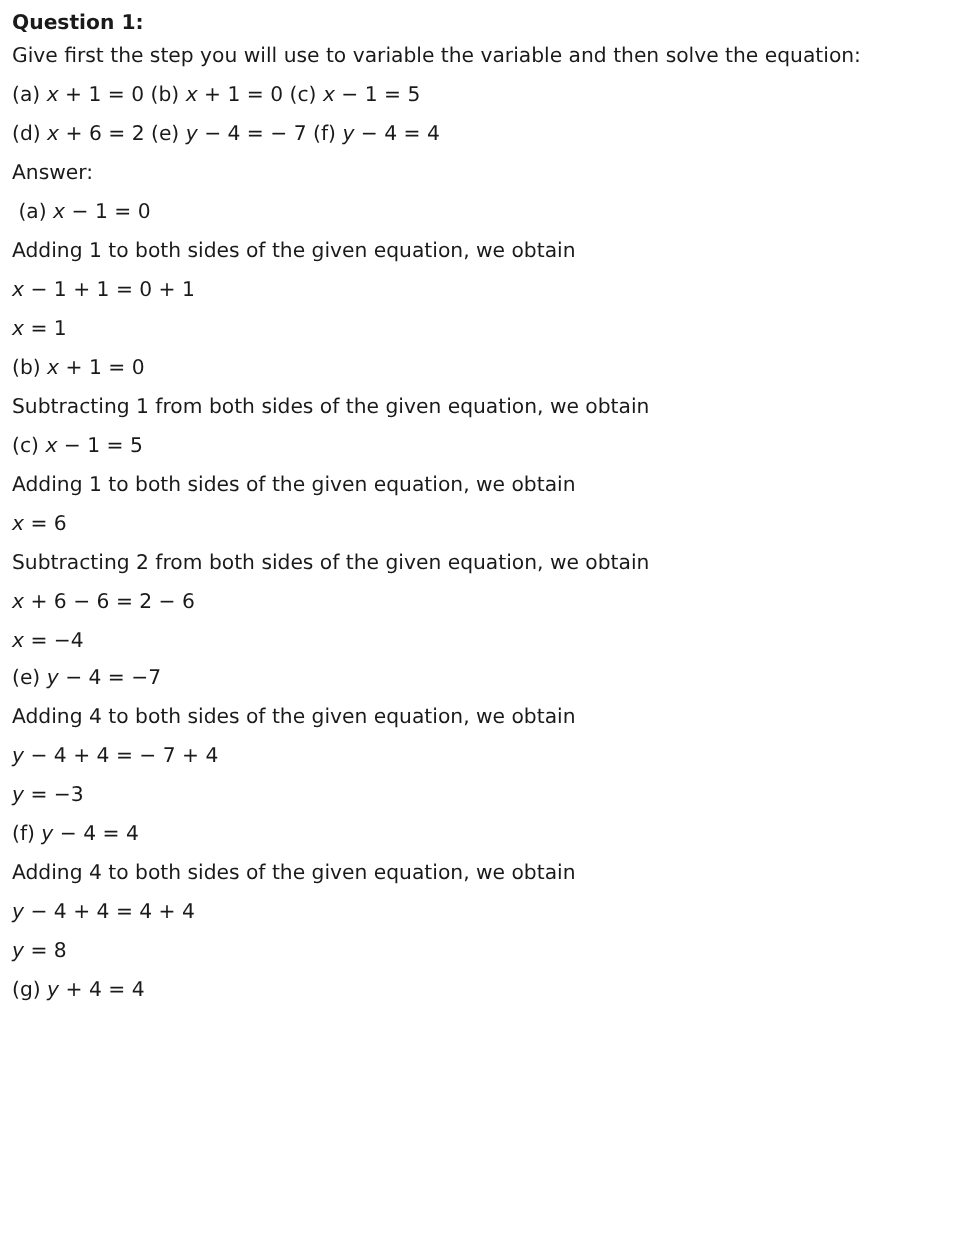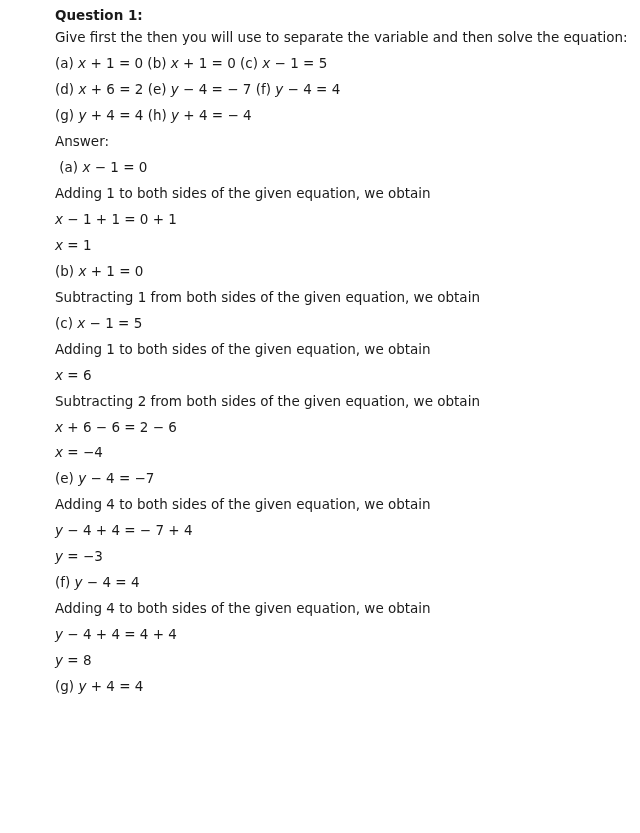--- a/index.html
+++ b/index.html
@@ -10,21 +10,20 @@
   body {
     width: 640px;
     height: 833px;
     font-family: "DejaVu Sans", "Liberation Sans", sans-serif;
     color: #1a1a1a;
     overflow: hidden;
   }
   .page {
     padding: 6px 8px 0 8px;
     box-sizing: border-box;
-    margin-left: 47px;
   }
   .q-title {
     font-size: 13.5px;
     font-weight: bold;
     color: #1a1a1a;
     margin: 0 0 5px 0;
     line-height: 1.35;
   }
   .line {
     font-size: 13.5px;
@@ -39,25 +38,24 @@
     font-style: italic;
   }
 </style>
 </head>
 <body>
 
 <div class="page">
 
   <div class="q-title">Question 1:</div>
 
-  <div class="line">Give first the then you will use to separate the variable and then solve the equation:</div>
+  <div class="line">Give first the step you will use to variable the variable and then solve the equation:</div>
 
   <div class="line">(a) <span class="math">x</span> + 1 = 0 (b) <span class="math">x</span> + 1 = 0 (c) <span class="math">x</span> − 1 = 5</div>
   <div class="line">(d) <span class="math">x</span> + 6 = 2 (e) <span class="math">y</span> − 4 = − 7 (f) <span class="math">y</span> − 4 = 4</div>
-  <div class="line">(g) <span class="math">y</span> + 4 = 4 (h) <span class="math">y</span> + 4 = − 4</div>
 
   <div class="line">Answer:</div>
 
   <div class="line"> (a) <span class="math">x</span> − 1 = 0</div>
   <div class="line">Adding 1 to both sides of the given equation, we obtain</div>
   <div class="line"><span class="math">x</span> − 1 + 1 = 0 + 1</div>
   <div class="line"><span class="math">x</span> = 1</div>
   <div class="line">(b) <span class="math">x</span> + 1 = 0</div>
   <div class="line">Subtracting 1 from both sides of the given equation, we obtain</div>
   <div class="line">(c) <span class="math">x</span> − 1 = 5</div>

